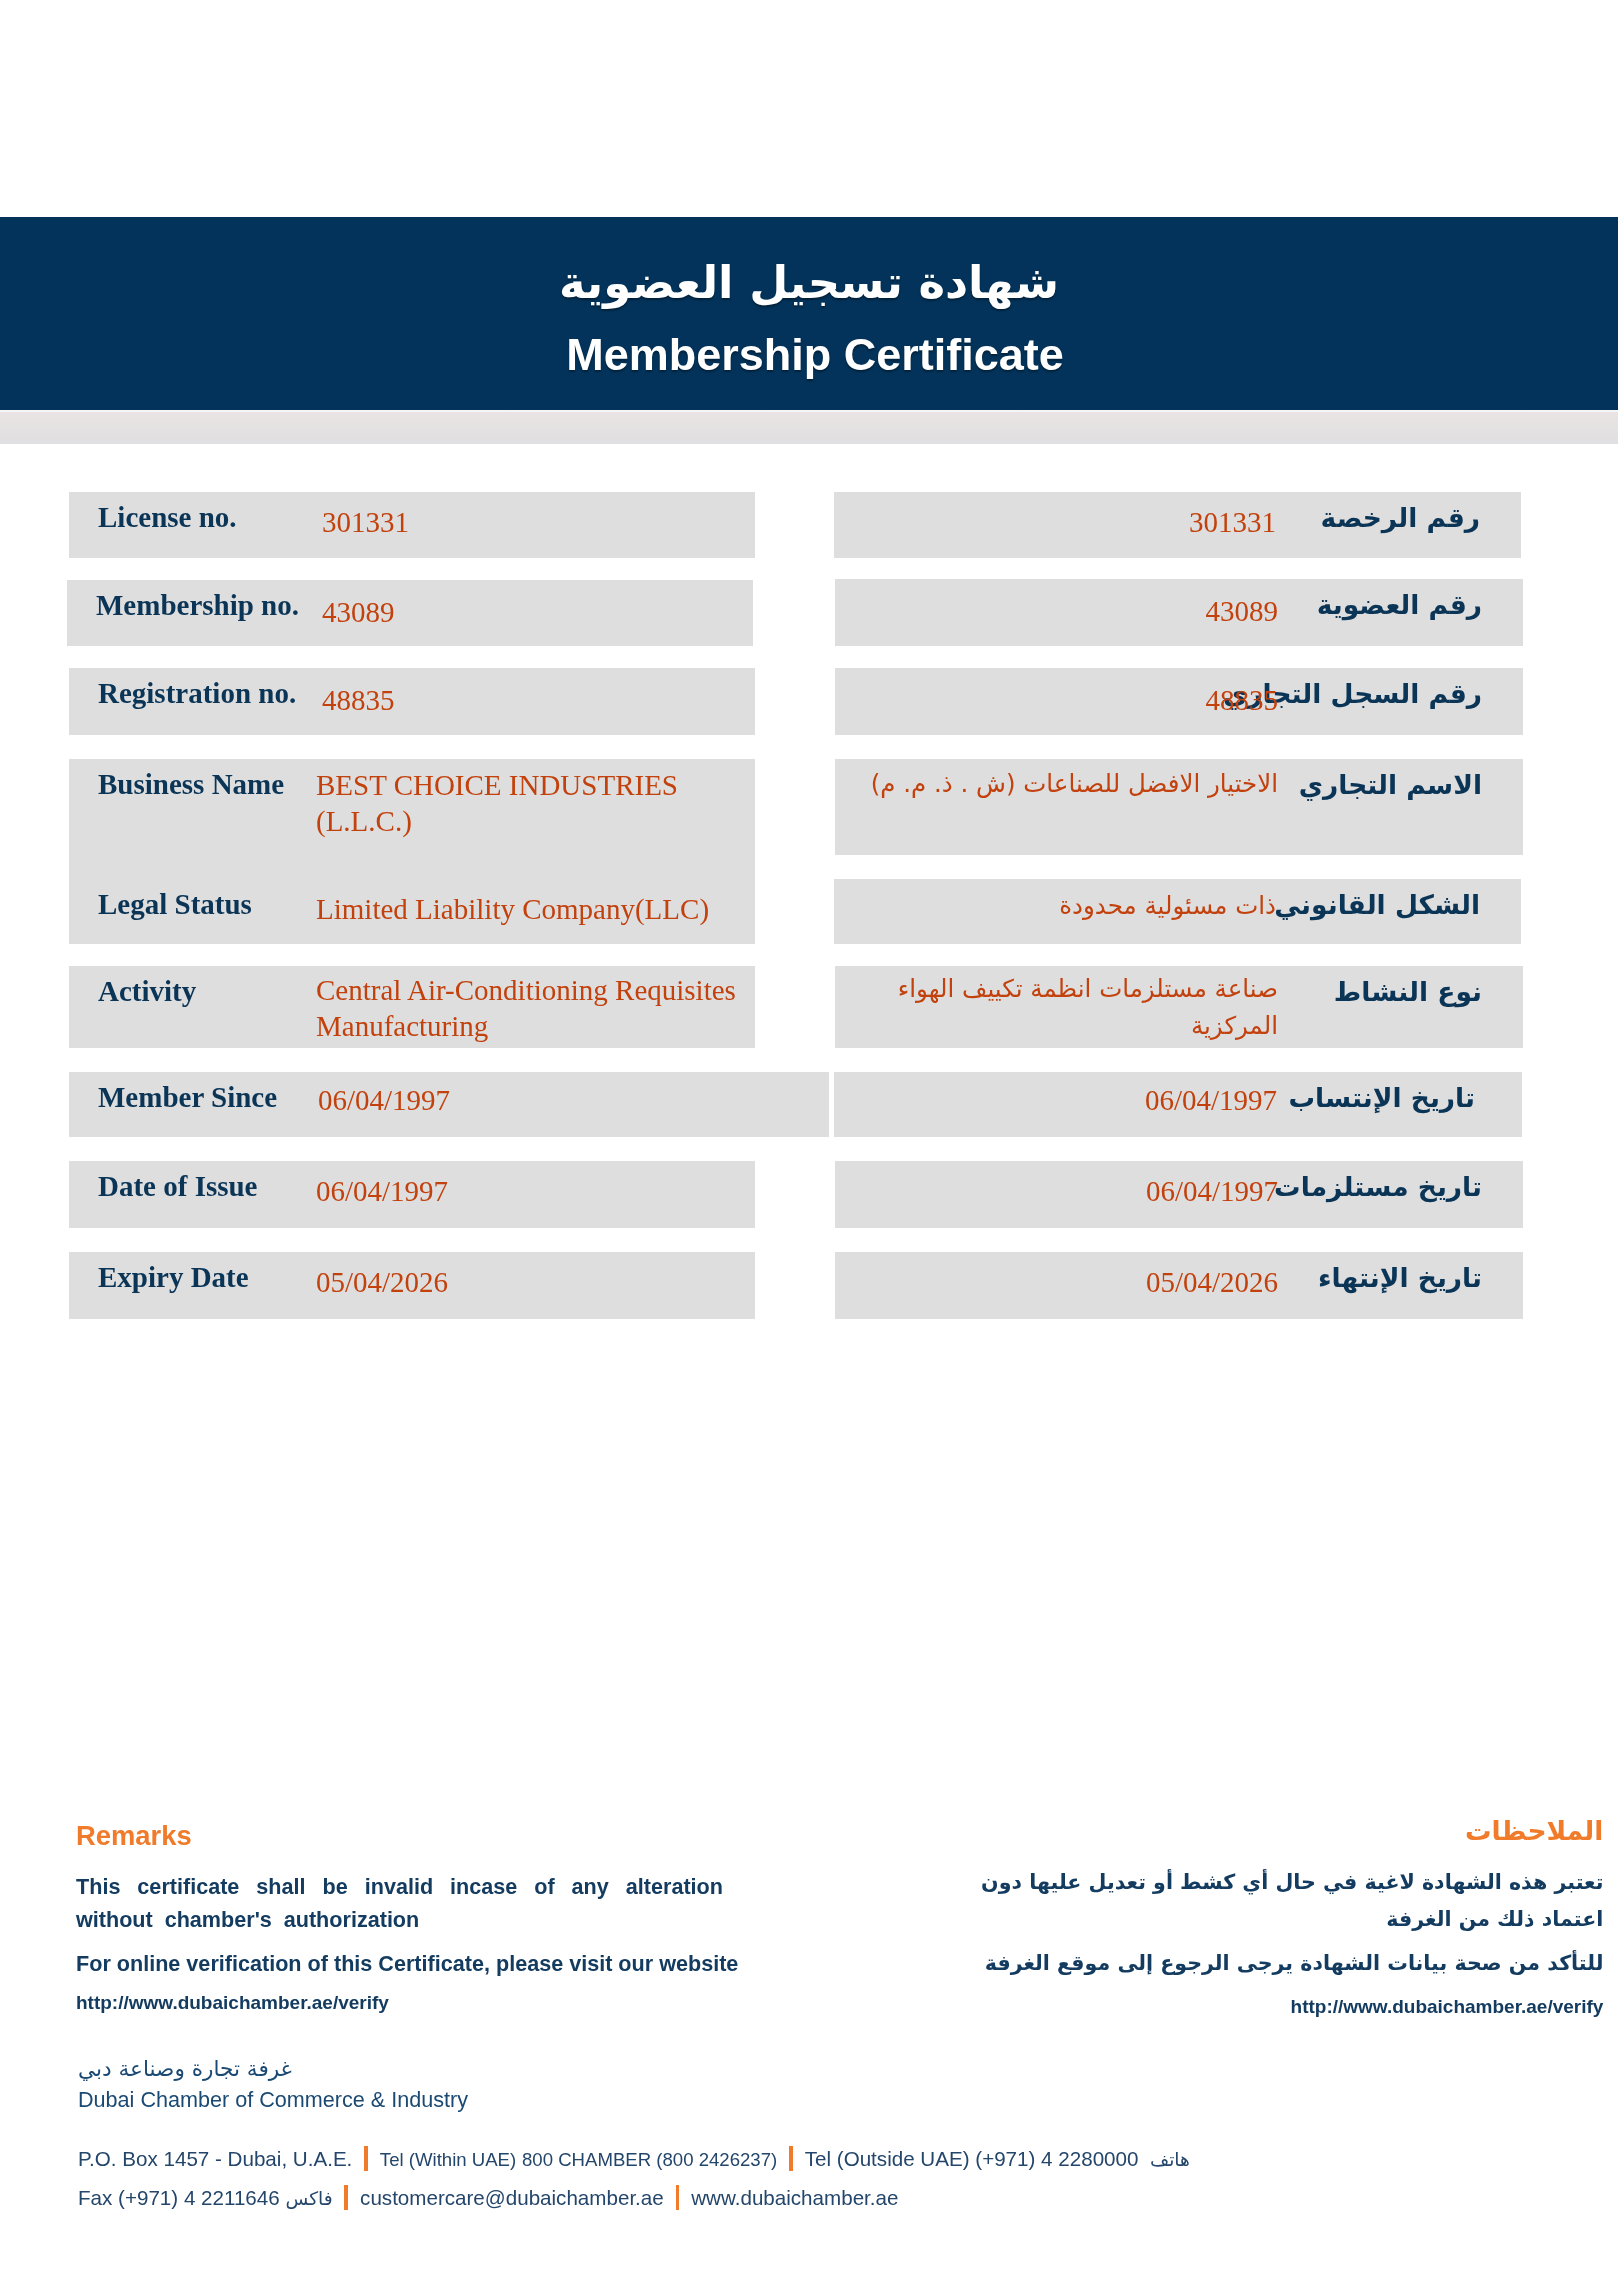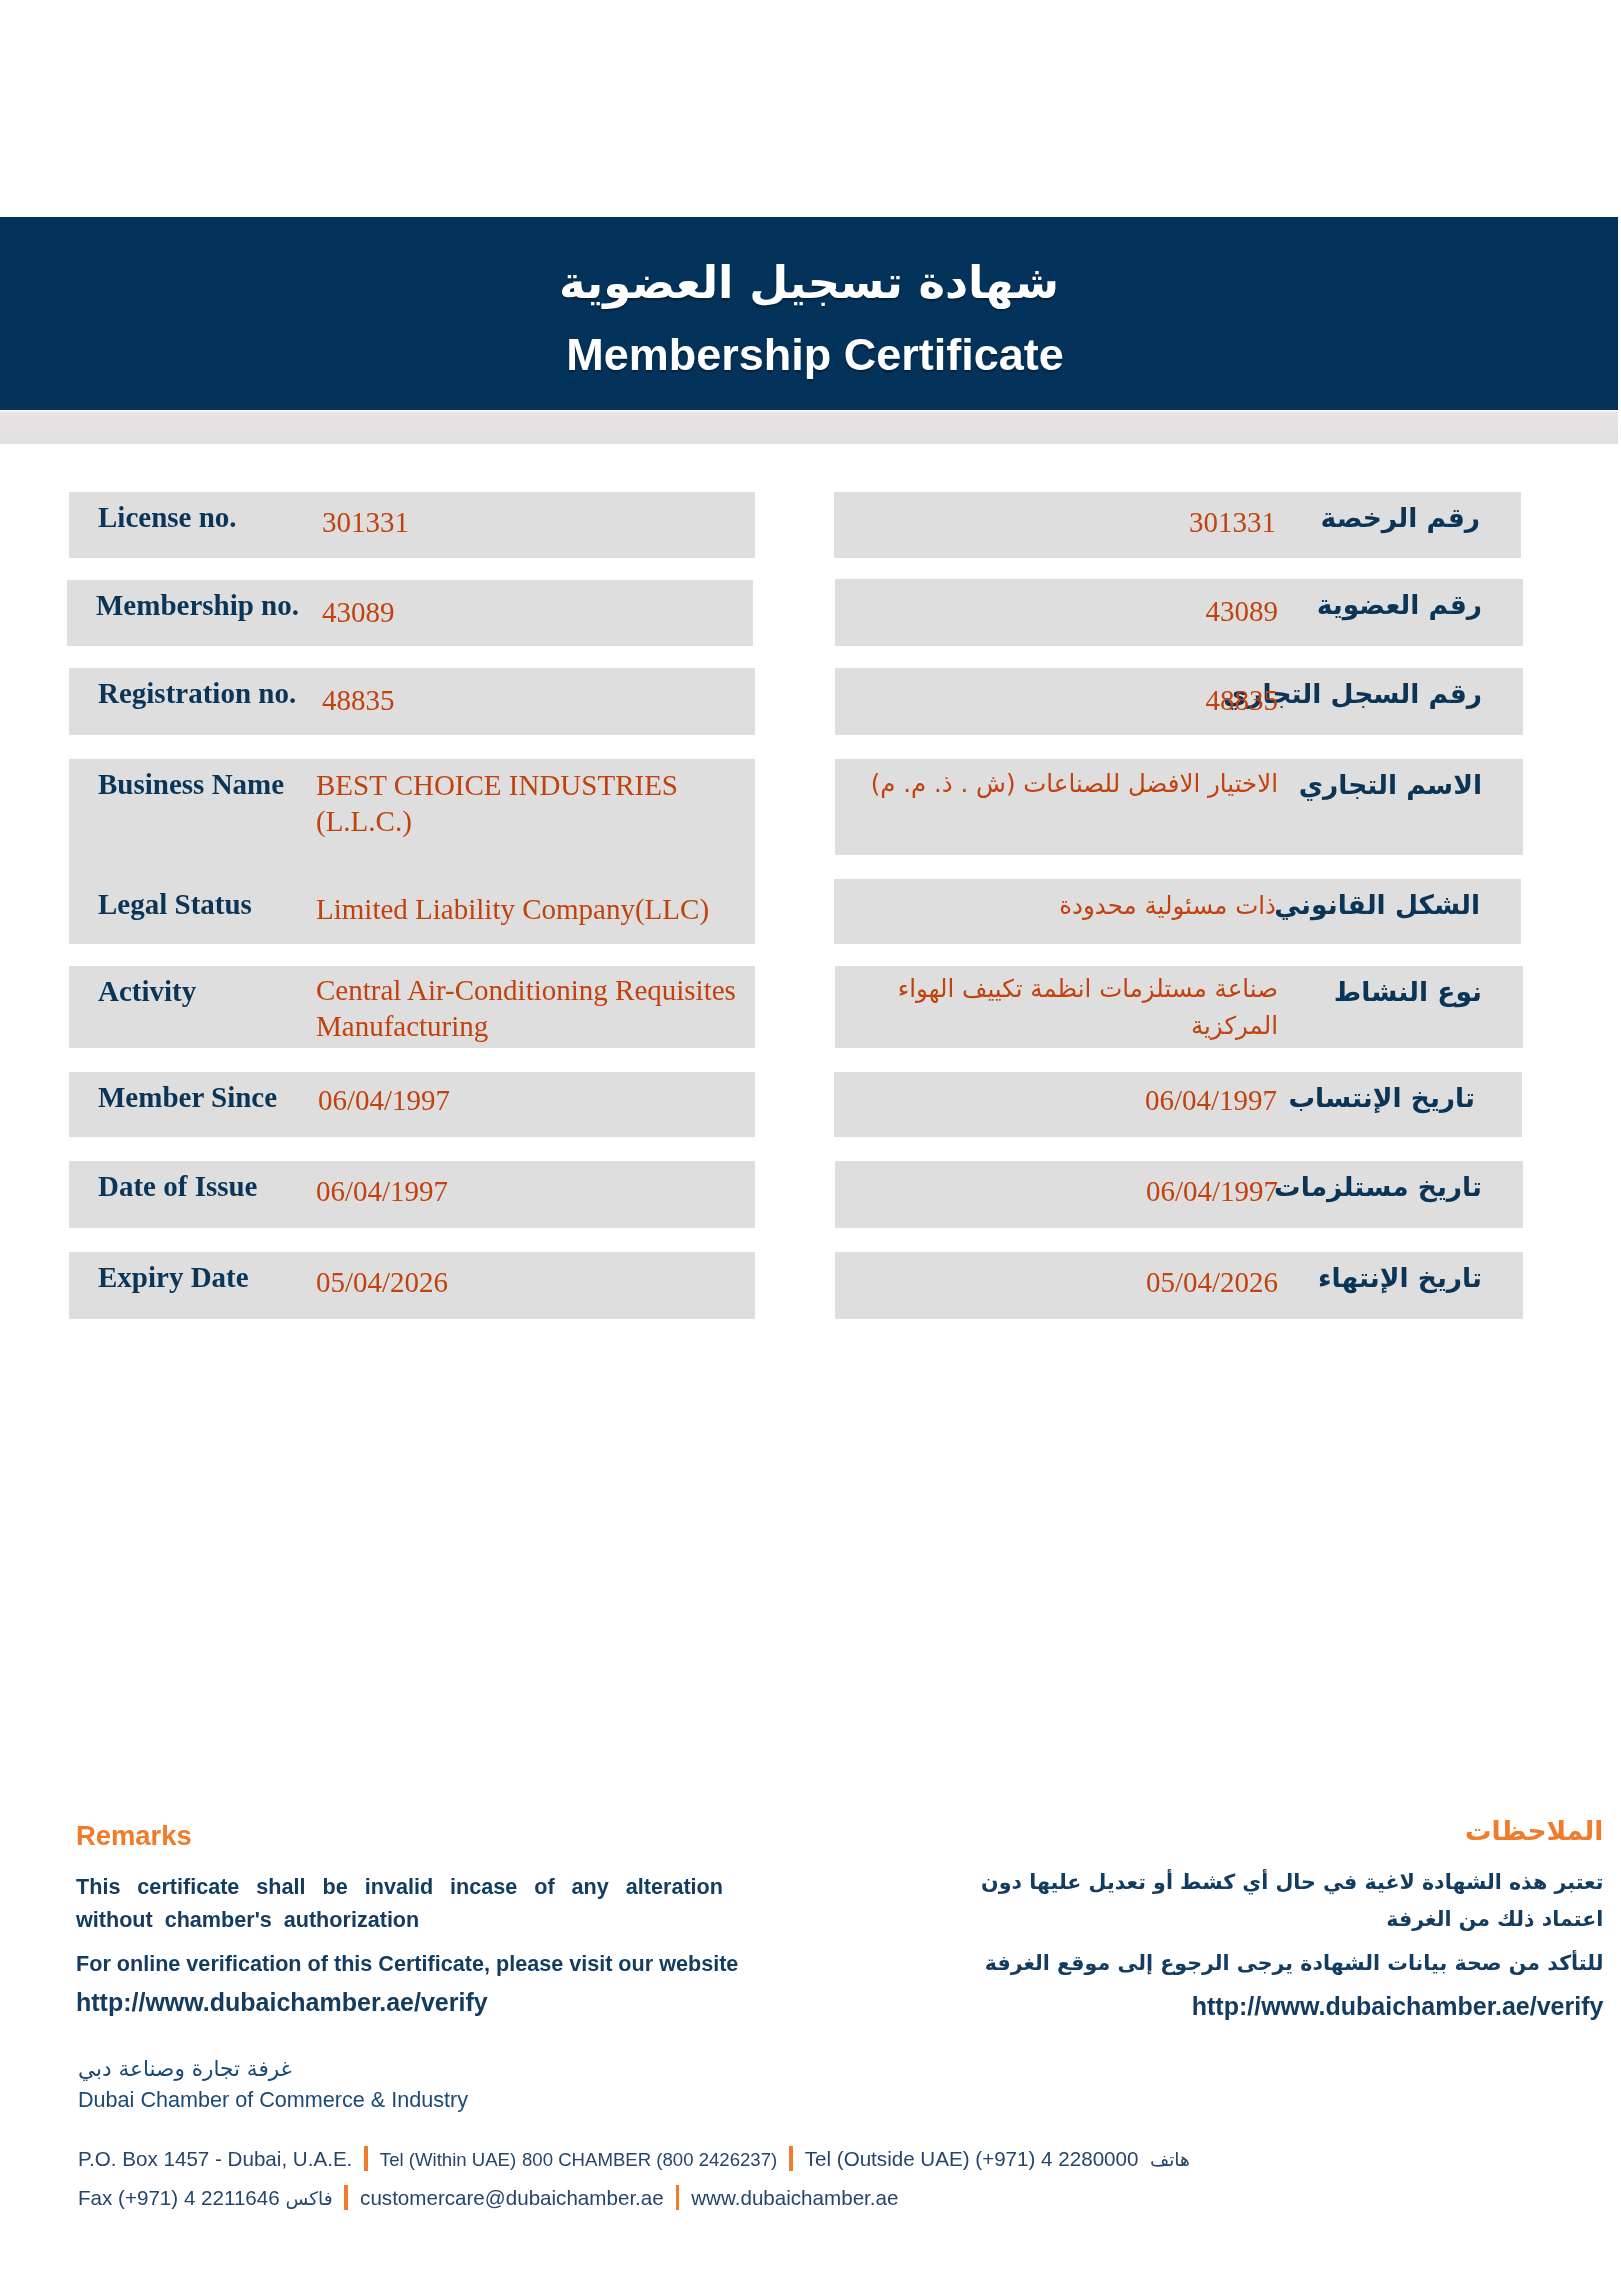--- a/index.html
+++ b/index.html
@@ -58,21 +58,21 @@
     position: absolute; font-family: "Liberation Sans", sans-serif; color: #143c60;
     font-weight: bold;
   }
   .remarks-en { left: 76px; top: 1820px; width: 696px; }
   .remarks-ar { right: 17.6px; top: 1815px; width: 667px; direction: rtl; text-align: right; }
   .remarks-title { color: #f07b2a; font-size: 27.4px; margin-bottom: 17.6px; }
   .remarks-ar .remarks-title { font-family: "DejaVu Sans", sans-serif; font-size: 26.5px; }
   .remarks-para { font-size: 21.6px; line-height: 33px; margin-bottom: 11.8px; }
   .remarks-en .remarks-para.justify { text-align: justify; text-align-last: left; word-spacing: 5.9px; }
   .remarks-ar .remarks-para { font-family: "DejaVu Sans", sans-serif; font-size: 20.6px; line-height: 37px; margin-bottom: 7.8px; }
-  .remarks-url { font-size: 25px; line-height: 33px; }
+  .remarks-url { font-size: 19px; line-height: 33px; }
   .remarks-ar .remarks-url { direction: ltr; text-align: right; font-family: "Liberation Sans", sans-serif; }
   .remarks-en .remarks-url { margin-top: -5.9px; }
 
   .logo { position: absolute; left: 78px; top: 2056px; color: #1a4a74; }
   .logo .ar { font-family: "DejaVu Sans", sans-serif; font-size: 21.6px; direction: rtl; text-align: left; letter-spacing: 2px; }
   .logo .en { font-family: "Liberation Sans", sans-serif; font-size: 21.6px; margin-top: 5.9px; }
 
   .contact { position: absolute; left: 78px; font-family: "Liberation Sans", sans-serif; font-size: 20.6px; color: #24466b; white-space: nowrap; }
   .contact.row1 { top: 2147px; }
   .contact.row2 { top: 2186px; }
@@ -106,21 +106,21 @@
   <span class="value" style="top:7.8px;left:247px;width:392px;">BEST CHOICE INDUSTRIES (L.L.C.)</span>
 </div>
 <div class="field left" style="left:69px;top:879px;width:686px;height:65px;">
   <span class="label">Legal Status</span>
   <span class="value" style="width:451px;">Limited Liability Company(LLC)</span>
 </div>
 <div class="field left wide" style="left:69px;top:966px;width:686px;height:82px;">
   <span class="label">Activity</span>
   <span class="value" style="top:5.9px;">Central Air-Conditioning Requisites Manufacturing</span>
 </div>
-<div class="field left" style="left:69px;top:1072px;width:686px;height:65px;">
+<div class="field left" style="left:69px;top:1072px;width:760px;height:65px;">
   <span class="label">Member Since</span>
   <span class="value" style="top:9.8px;left:249px;">06/04/1997</span>
 </div>
 <div class="field left" style="left:69px;top:1161px;width:686px;height:67px;">
   <span class="label">Date of Issue</span>
   <span class="value">06/04/1997</span>
 </div>
 <div class="field left" style="left:69px;top:1252px;width:686px;height:67px;">
   <span class="label">Expiry Date</span>
   <span class="value">05/04/2026</span>

